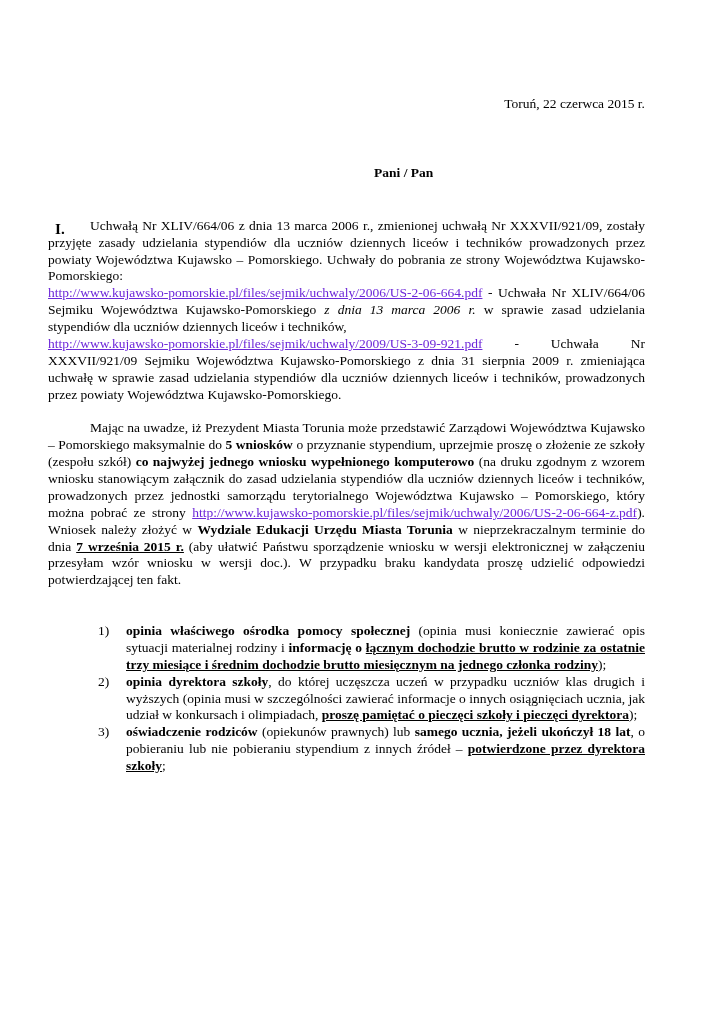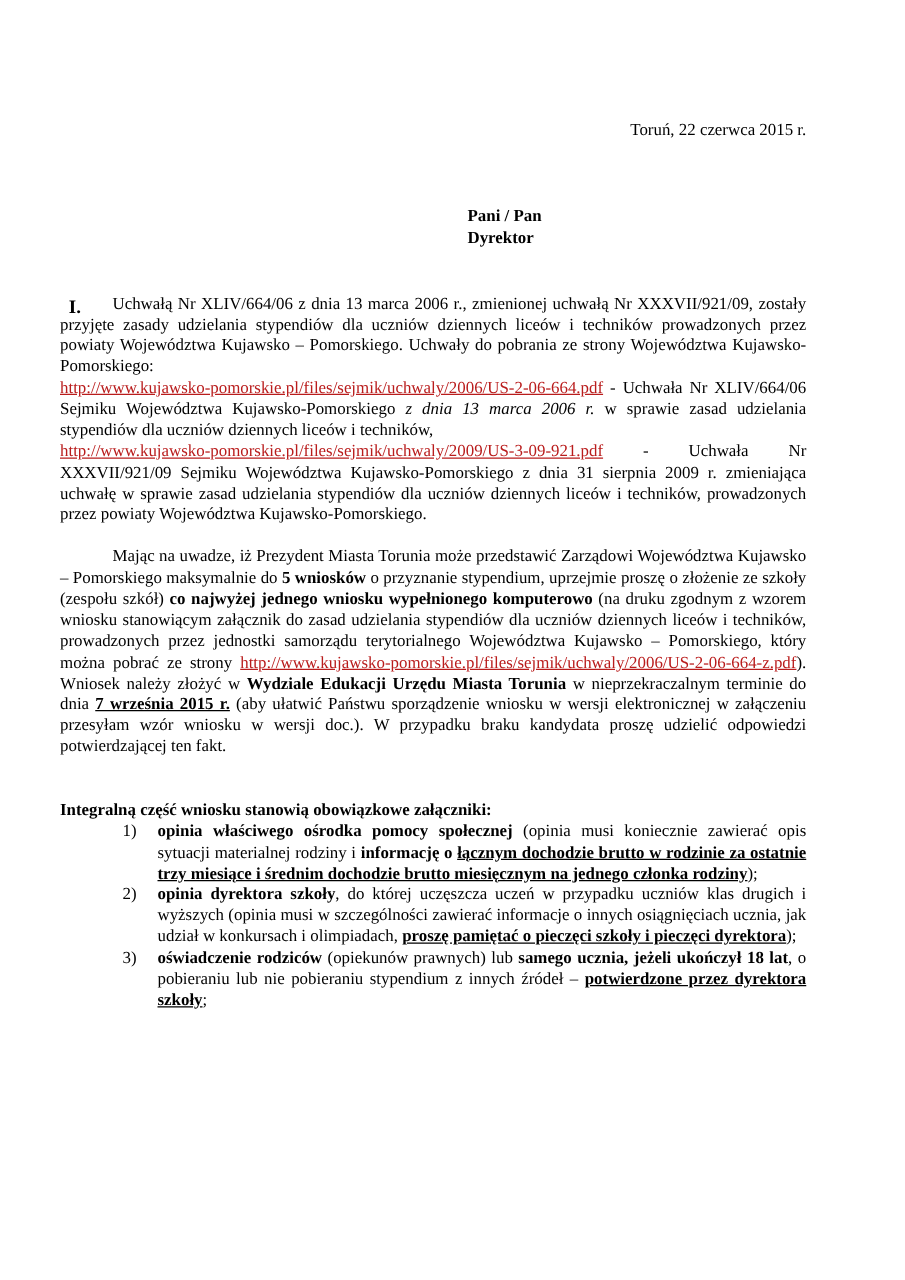--- a/index.html
+++ b/index.html
@@ -35,44 +35,43 @@
   .list { margin-top: 0; }
   .list-item {
     position: relative;
     padding-left: 78px;
     text-align: justify;
   }
   .list-item .num { position: absolute; left: 50px; top: 0; }
   .b { font-weight: bold; }
   .i { font-style: italic; }
   .u { text-decoration: underline; }
-  a.lnk { color: #b91c1c; cursor: pointer; }
+  a.lnk { color: #6d28d9; cursor: pointer; }
 </style>
 </head>
 <body>
 
 <div class="page">
 
   <div class="date-line">Toruń, 22 czerwca 2015 r.</div>
 
 
   <div class="addressee">
     <div>Pani / Pan</div>
-    <div>Dyrektor</div>
   </div>
 
   <div class="heading">
     <span class="heading-num">I.</span>
   </div>
 
   <div class="para indent"><span>Uchwałą Nr XLIV/664/06 z dnia 13 marca 2006 r., zmienionej uchwałą Nr XXXVII/921/09, zostały przyjęte zasady udzielania stypendiów dla uczniów dziennych liceów i techników prowadzonych przez powiaty Województwa Kujawsko – Pomorskiego. Uchwały do pobrania ze strony Województwa Kujawsko-Pomorskiego:</span><br><a href="#" class="lnk">http://www.kujawsko-pomorskie.pl/files/sejmik/uchwaly/2006/US-2-06-664.pdf</a><span> - Uchwała Nr XLIV/664/06 Sejmiku Województwa Kujawsko-Pomorskiego </span><span class="i">z dnia 13 marca 2006 r.</span><span> w sprawie zasad udzielania stypendiów dla uczniów dziennych liceów i techników,</span><br><a href="#" class="lnk">http://www.kujawsko-pomorskie.pl/files/sejmik/uchwaly/2009/US-3-09-921.pdf</a><span> - Uchwała Nr XXXVII/921/09 Sejmiku Województwa Kujawsko-Pomorskiego z dnia 31 sierpnia 2009 r. zmieniająca uchwałę w sprawie zasad udzielania stypendiów dla uczniów dziennych liceów i techników, prowadzonych przez powiaty Województwa Kujawsko-Pomorskiego.</span></div>
 
   <div class="para indent"><span>Mając na uwadze, iż Prezydent Miasta Torunia może przedstawić Zarządowi Województwa Kujawsko – Pomorskiego maksymalnie do </span><span class="b">5 wniosków</span><span> o przyznanie stypendium, uprzejmie proszę o złożenie ze szkoły (zespołu szkół)  </span><span class="b">co najwyżej jednego wniosku wypełnionego komputerowo</span><span> (na druku zgodnym z wzorem  wniosku stanowiącym załącznik do zasad udzielania stypendiów dla uczniów dziennych liceów i techników, prowadzonych przez jednostki samorządu terytorialnego Województwa Kujawsko – Pomorskiego, który można pobrać ze strony </span><a href="#" class="lnk">http://www.kujawsko-pomorskie.pl/files/sejmik/uchwaly/2006/US-2-06-664-z.pdf</a><span>). Wniosek należy złożyć w </span><span class="b">Wydziale Edukacji Urzędu Miasta Torunia</span><span> w nieprzekraczalnym terminie do dnia </span><span class="b u">7 września 2015 r.</span><span>  (aby ułatwić Państwu sporządzenie wniosku w wersji elektronicznej w załączeniu przesyłam  wzór wniosku w wersji doc.). W przypadku braku kandydata proszę udzielić  odpowiedzi potwierdzającej ten fakt.</span></div>
 
-  <div class="para"><br><span class="b">Integralną część wniosku stanowią obowiązkowe załączniki:</span></div>
+  <div class="para"><br></div>
 
   <div class="list">
     <div class="list-item">
       <span class="num">1)</span>
       <span><span class="b">opinia właściwego ośrodka pomocy społecznej</span><span> (opinia musi koniecznie zawierać opis sytuacji materialnej rodziny i </span><span class="b">informację o </span><span class="b u">łącznym dochodzie brutto w rodzinie za ostatnie trzy miesiące i średnim dochodzie brutto miesięcznym  na jednego członka rodziny</span><span>);</span></span>
     </div>
     <div class="list-item">
       <span class="num">2)</span>
       <span><span class="b">opinia dyrektora szkoły</span><span>, do której uczęszcza uczeń w przypadku uczniów klas drugich i wyższych (opinia musi w szczególności zawierać informacje o innych osiągnięciach ucznia, jak udział w konkursach i olimpiadach, </span><span class="b u">proszę pamiętać o pieczęci szkoły i pieczęci dyrektora</span><span>);</span></span>
     </div>

